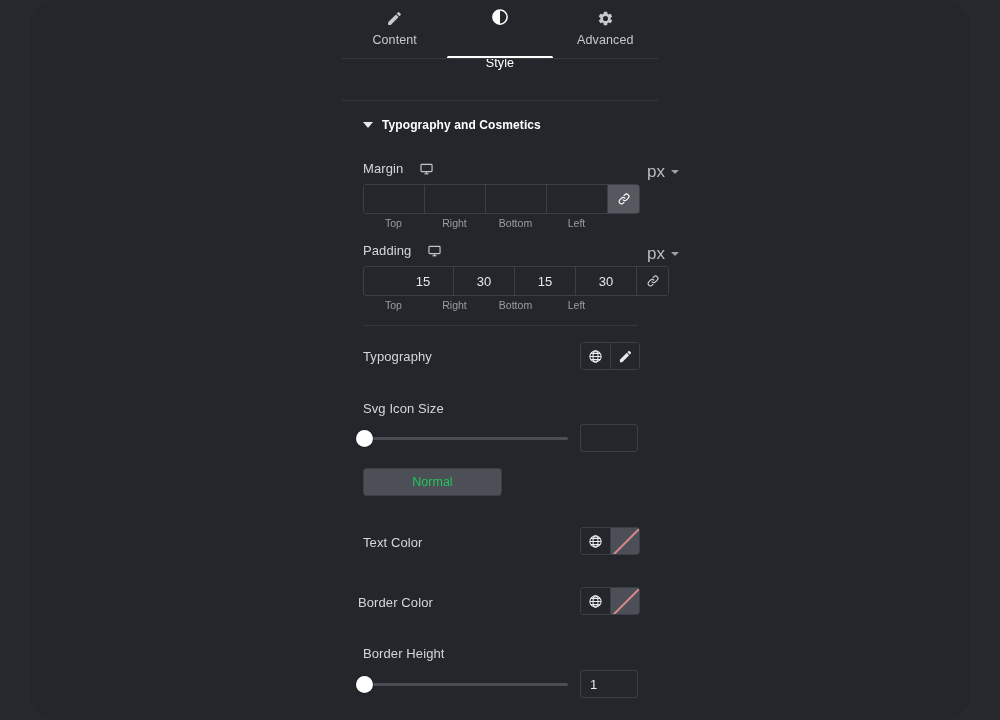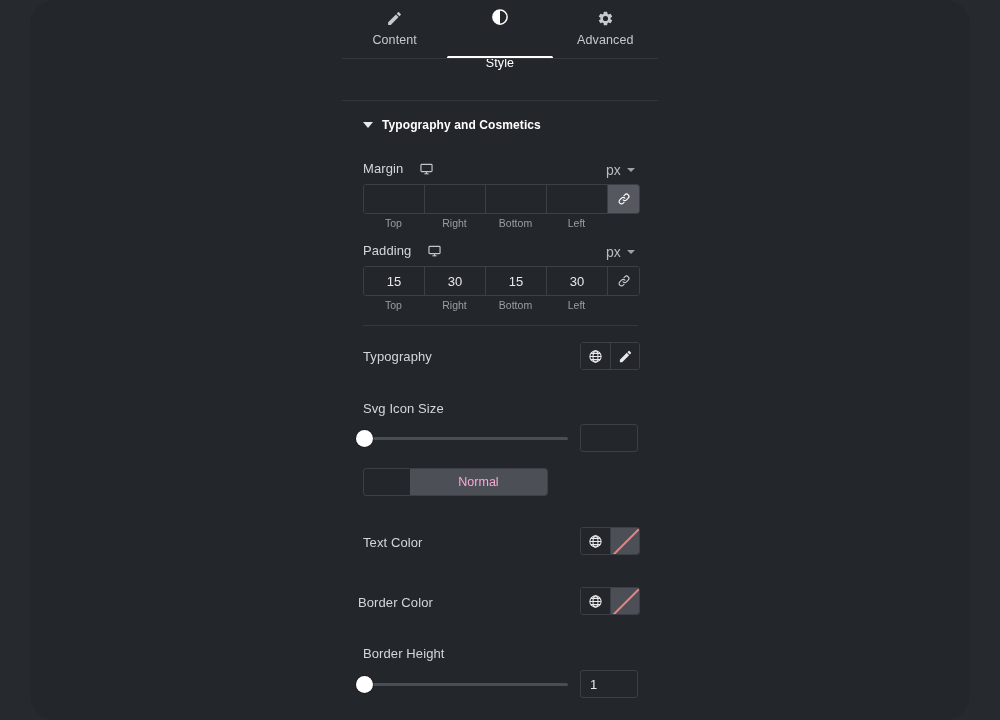--- a/index.html
+++ b/index.html
@@ -133,21 +133,22 @@
     color: #c3c6ca;
   }
 
   .unit-select {
     position: absolute;
     display: flex;
     align-items: center;
     gap: 6px;
     cursor: pointer;
     color: #b9bcc1;
-    font-size: 14px;
+    font-size: 17px;
+    margin-left: 41px;
   }
   .unit-select .chev {
     width: 0; height: 0;
     border-left: 4px solid transparent;
     border-right: 4px solid transparent;
     border-top: 4px solid #9ea2a7;
   }
 
   
   .dims {
@@ -293,22 +294,21 @@
     display: flex;
     align-items: center;
     justify-content: center;
     font-size: 12.5px;
     color: #d8dadd;
     background: #23262b;
     cursor: pointer;
   }
   .seg .seg-item.active {
     background: #4c4f55;
-    color: #f9a8d4;
-    margin-left: 46px;
+    color: #22c55e;
   }
   .seg .seg-item + .seg-item { border-left: 1px solid #3c4046; }
 </style>
 </head>
 <body>
 
 <div id="root">
   <div class="panel-surface"></div>
 
   <div class="panel-inner">
@@ -396,21 +396,21 @@
         <line x1="12" y1="16.5" x2="12" y2="20"></line>
         <line x1="8.5" y1="20.2" x2="15.5" y2="20.2"></line>
       </svg>
     </span>
 
     <div class="unit-select" style="left:606px; top:244px;">
       <span>px</span>
       <span class="chev"></span>
     </div>
 
-    <div class="dims" style="left:363px; top:266px;">
+    <div class="dims" style="left:363px; top:266px;padding-left:29px;">
       <div class="cell">15</div>
       <div class="cell">30</div>
       <div class="cell">15</div>
       <div class="cell">30</div>
       <div class="chain">
         <svg width="14" height="14" viewBox="0 0 24 24" fill="none" stroke="currentColor" stroke-width="2" stroke-linecap="round">
           <path d="M10.5 13.5a4 4 0 0 0 5.7 0l3-3a4 4 0 0 0-5.7-5.7l-1.5 1.5"></path>
           <path d="M13.5 10.5a4 4 0 0 0-5.7 0l-3 3a4 4 0 0 0 5.7 5.7l1.5-1.5"></path>
         </svg>
       </div>

